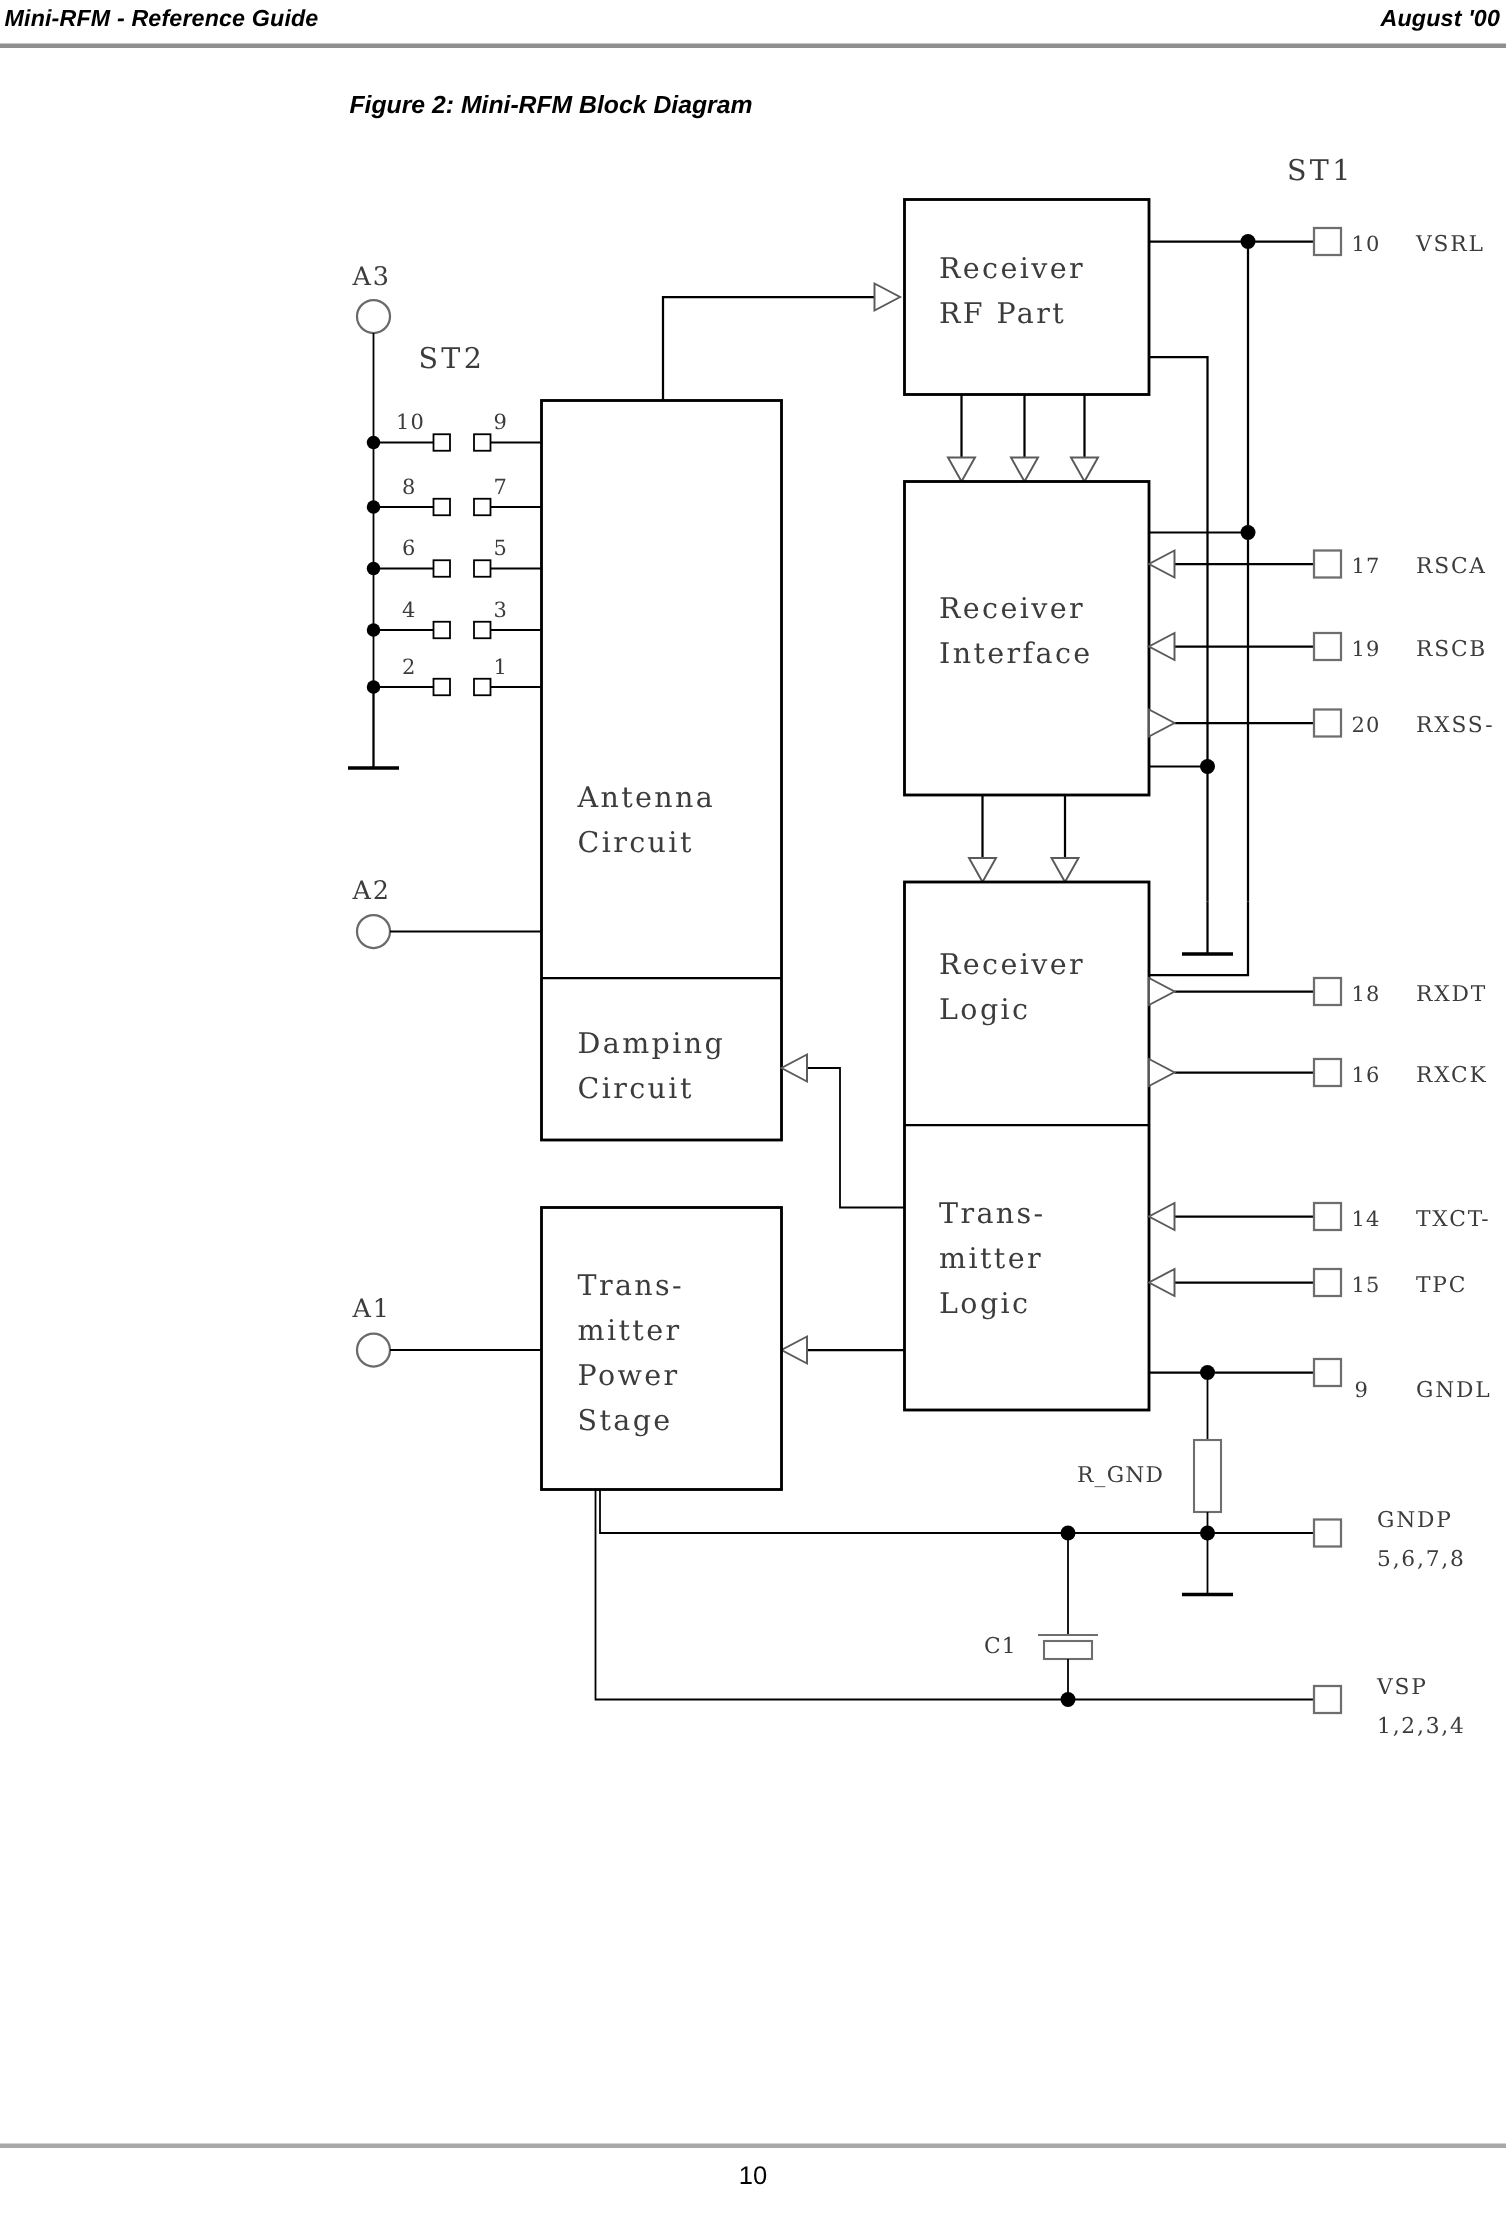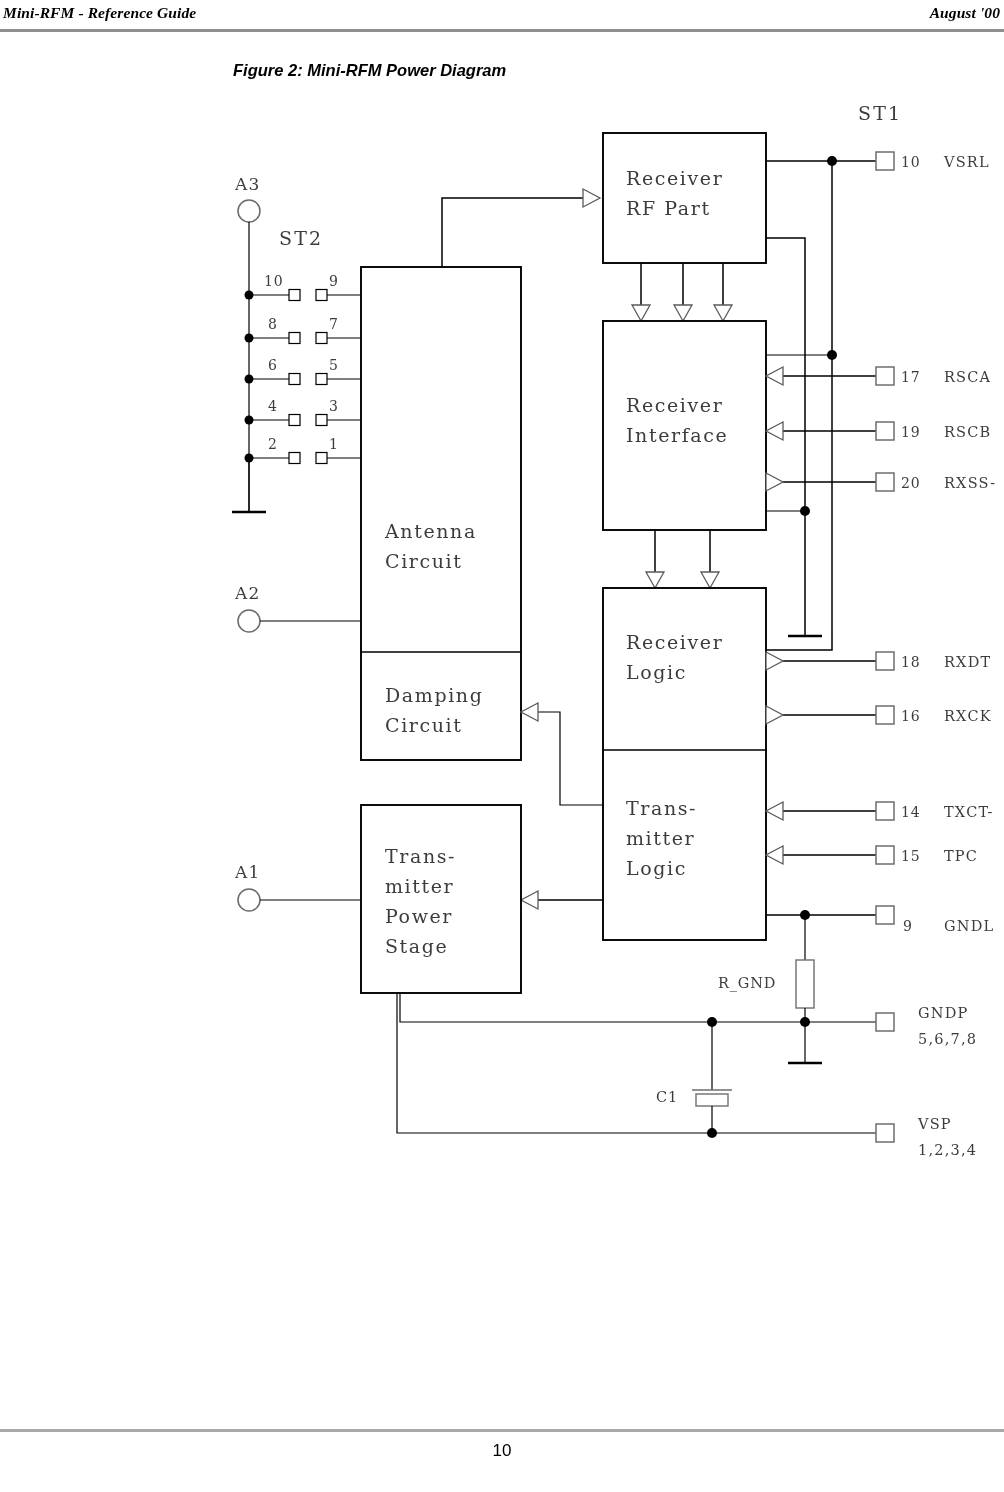--- a/index.html
+++ b/index.html
@@ -25,21 +25,21 @@
     position: absolute;
     left: 0;
     top: 0;
     width: 1004px;
     height: 34px;
   }
   .header-left,
   .header-right {
     position: absolute;
     top: 4px;
-    font-family: Liberation Serif, serif;
+    font-family: Liberation Sans, sans-serif;
     font-style: italic;
     font-weight: bold;
     font-size: 15.5px;
     letter-spacing: 0.1px;
     white-space: nowrap;
   }
   .header-left  { left: 3px; }
   .header-right { right: 4px; }
   .header-rule {
     position: absolute;
@@ -174,21 +174,21 @@
 <body>
 
 <div class="page">
 
   <div class="header">
     <div class="header-left">Mini-RFM - Reference Guide</div>
     <div class="header-right">August '00</div>
     <div class="header-rule"></div>
   </div>
 
-  <div class="figure-caption">Figure 2: Mini-RFM Power Diagram</div>
+  <div class="figure-caption">Figure 2: Mini-RFM Block Diagram</div>
 
   <div class="diagram">
     <svg width="1004" height="1090" viewBox="0 0 1004 1090" xmlns="http://www.w3.org/2000/svg">
 
       <defs>
         <g id="arrow-right">
           <path class="arrow" d="M 0 -9 L 17 0 L 0 9 Z"></path>
         </g>
         <g id="arrow-left">
           <path class="arrow" d="M 0 -9 L -17 0 L 0 9 Z"></path>

